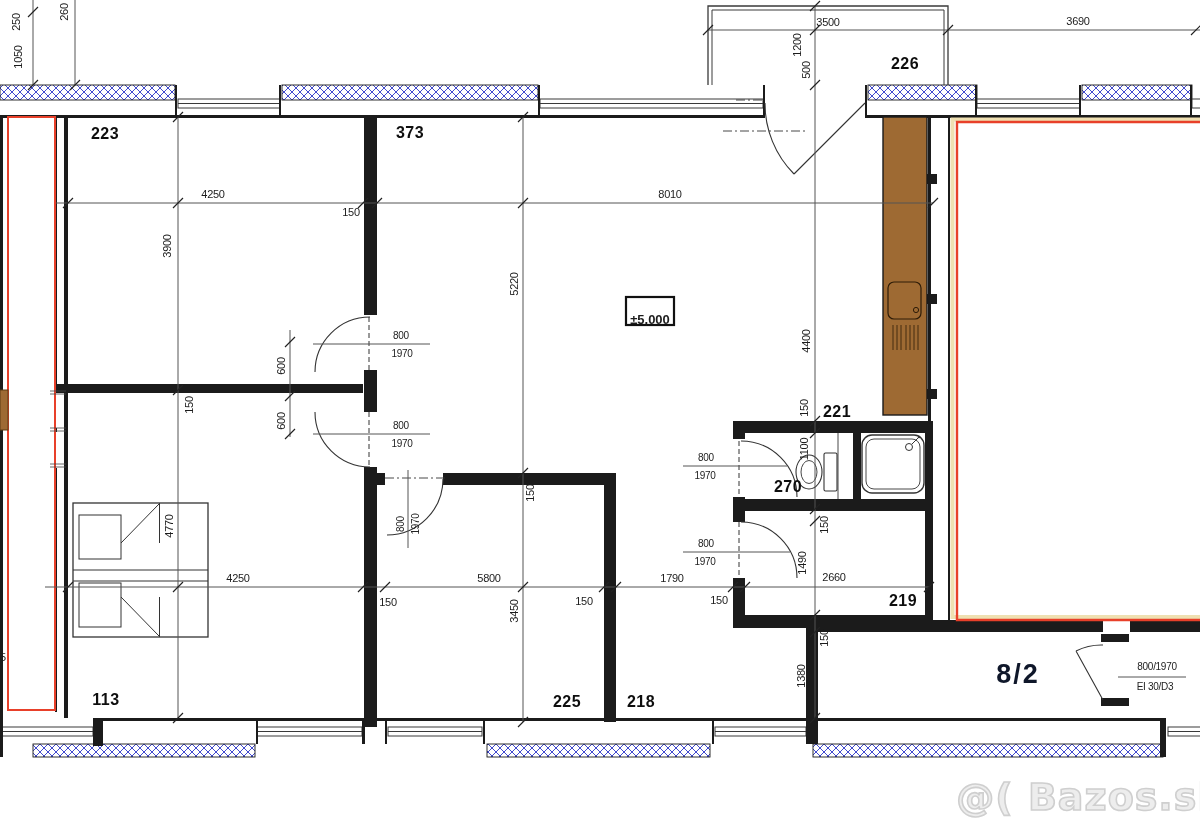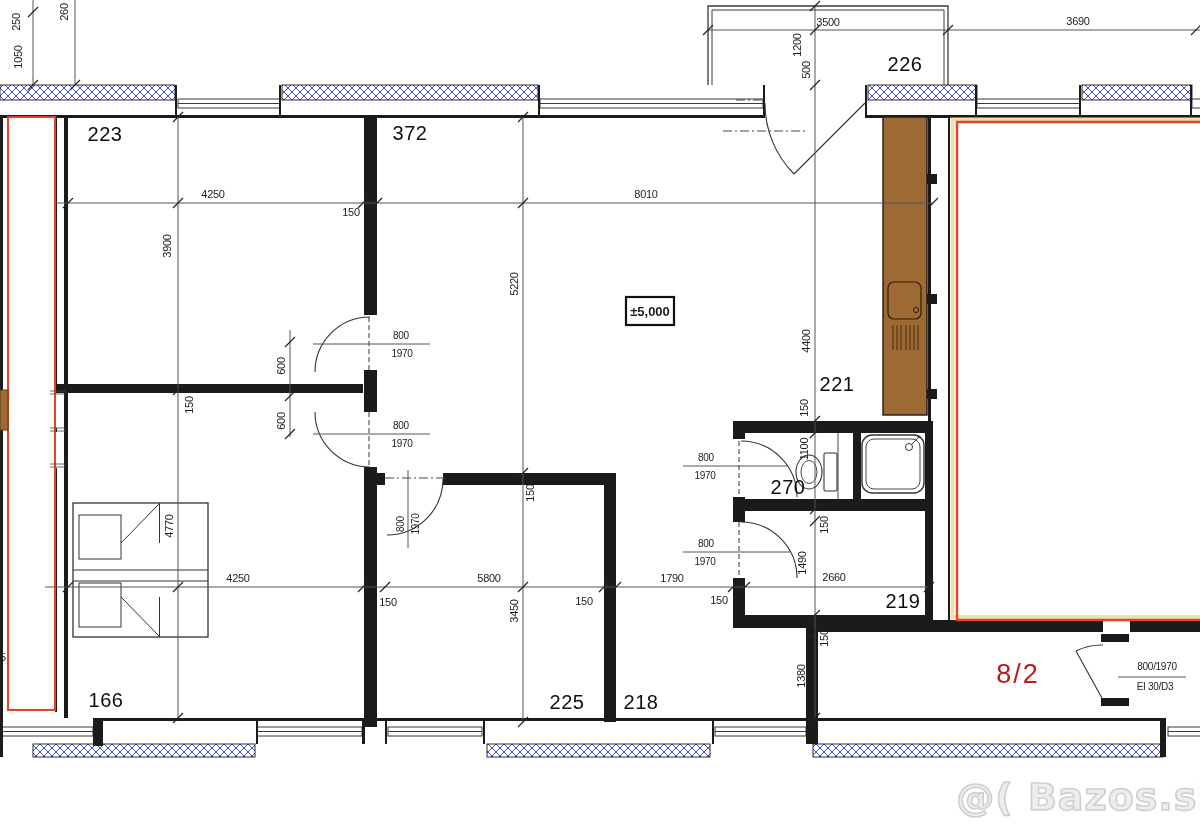--- a/index.html
+++ b/index.html
@@ -2,24 +2,24 @@
 <html><head>
 <meta charset="utf-8">
 <style>
   html,body{margin:0;padding:0;background:#fff;}
   #plan{position:relative;width:1200px;height:828px;background:#fff;overflow:hidden;
         font-family:"Liberation Sans",sans-serif;}
   #plan svg{position:absolute;left:0;top:0;}
   .lbl{position:absolute;font:11px "Liberation Sans",sans-serif;color:#1c1c1c;
        transform:translate(-50%,-50%);white-space:nowrap;letter-spacing:-0.3px;z-index:5;}
   .rot{transform:translate(-50%,-50%) rotate(-90deg);}
-  .room{font-size:20px;font-weight:normal;letter-spacing:0.5px;color:#0e0e0e;text-align:center;}
+  .room{font-size:16px;font-weight:bold;letter-spacing:0.5px;color:#0e0e0e;text-align:center;}
   .door{font-size:10px;color:#222;letter-spacing:-0.3px;}
-  .lvl{font-size:13px;font-weight:bold;letter-spacing:0;}
-  .big{font-size:27px;font-weight:normal;letter-spacing:2px;color:#b91c1c;}
+  .lvl{font-size:13px;font-weight:bold;letter-spacing:0;margin-top:8px;}
+  .big{font-size:27px;font-weight:bold;letter-spacing:2px;color:#0f172a;}
   .wm{font-size:38px;font-weight:bold;color:#ededed;-webkit-text-stroke:1.6px #cfcfcf;
       letter-spacing:1px;font-family:"DejaVu Sans",sans-serif;}
 </style>
 </head>
 <body>
 
 <div id="plan">
 
 <svg width="1200" height="828" viewBox="0 0 1200 828">
   <defs>
@@ -192,33 +192,33 @@
 
 <div class="lbl rot" style="left:16px;top:22px">250</div>
 <div class="lbl rot" style="left:18px;top:57px">1050</div>
 <div class="lbl rot" style="left:64px;top:12px">260</div>
 <div class="lbl" style="left:828px;top:22px">3500</div>
 <div class="lbl rot" style="left:797px;top:45px">1200</div>
 <div class="lbl rot" style="left:806px;top:70px">500</div>
 <div class="lbl" style="left:1078px;top:21px">3690</div>
 
 <div class="lbl room" style="left:105px;top:134px">223</div>
-<div class="lbl room" style="left:410px;top:133px">372</div>
+<div class="lbl room" style="left:410px;top:133px">373</div>
 <div class="lbl room" style="left:905px;top:64px">226</div>
-<div class="lbl room" style="left:837px;top:384px">221</div>
+<div class="lbl room" style="left:837px;top:412px">221</div>
 <div class="lbl room" style="left:788px;top:487px">270</div>
 <div class="lbl room" style="left:903px;top:601px">219</div>
-<div class="lbl room" style="left:106px;top:700px">166</div>
+<div class="lbl room" style="left:106px;top:700px">113</div>
 <div class="lbl room" style="left:567px;top:702px">225</div>
 <div class="lbl room" style="left:641px;top:702px">218</div>
 <div class="lbl big" style="left:1018px;top:674px">8/2</div>
 
 <div class="lbl" style="left:213px;top:194px">4250</div>
 <div class="lbl" style="left:351px;top:212px">150</div>
-<div class="lbl" style="left:646px;top:194px">8010</div>
+<div class="lbl" style="left:670px;top:194px">8010</div>
 <div class="lbl rot" style="left:167px;top:246px">3900</div>
 <div class="lbl rot" style="left:514px;top:284px">5220</div>
 <div class="lbl rot" style="left:806px;top:341px">4400</div>
 <div class="lbl lvl" style="left:650px;top:311px">±5,000</div>
 
 <div class="lbl rot" style="left:281px;top:366px">600</div>
 <div class="lbl rot" style="left:281px;top:421px">600</div>
 <div class="lbl rot" style="left:189px;top:405px">150</div>
 
 <div class="lbl door" style="left:401px;top:335px">800</div>

